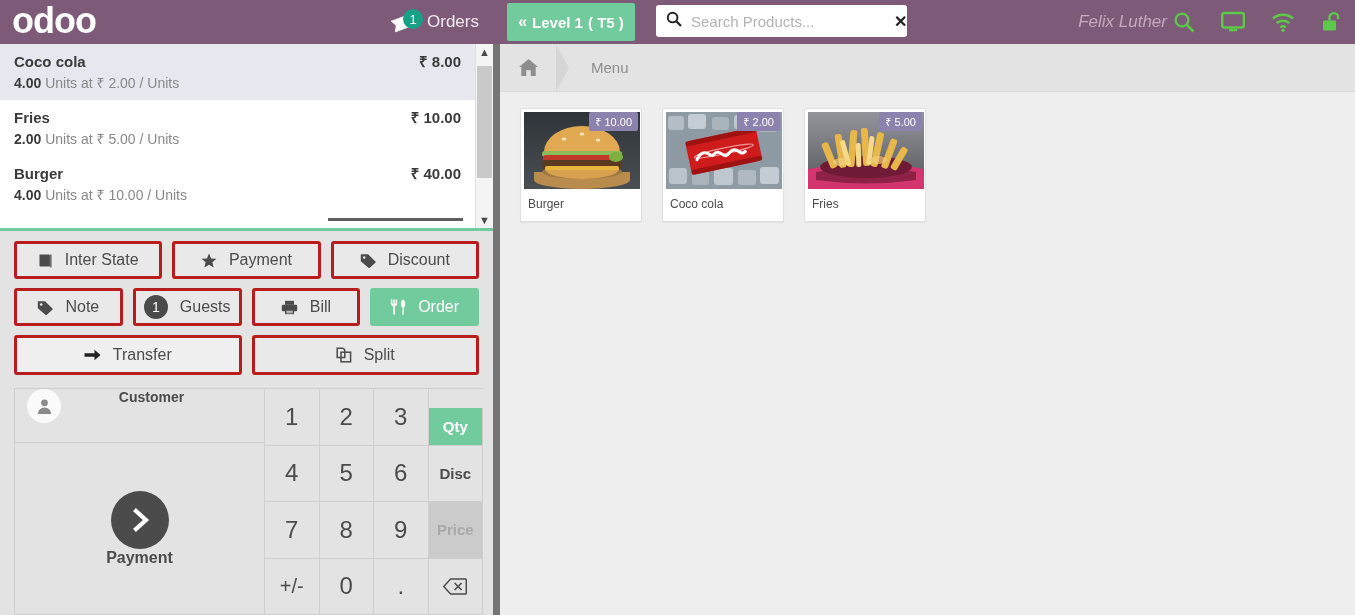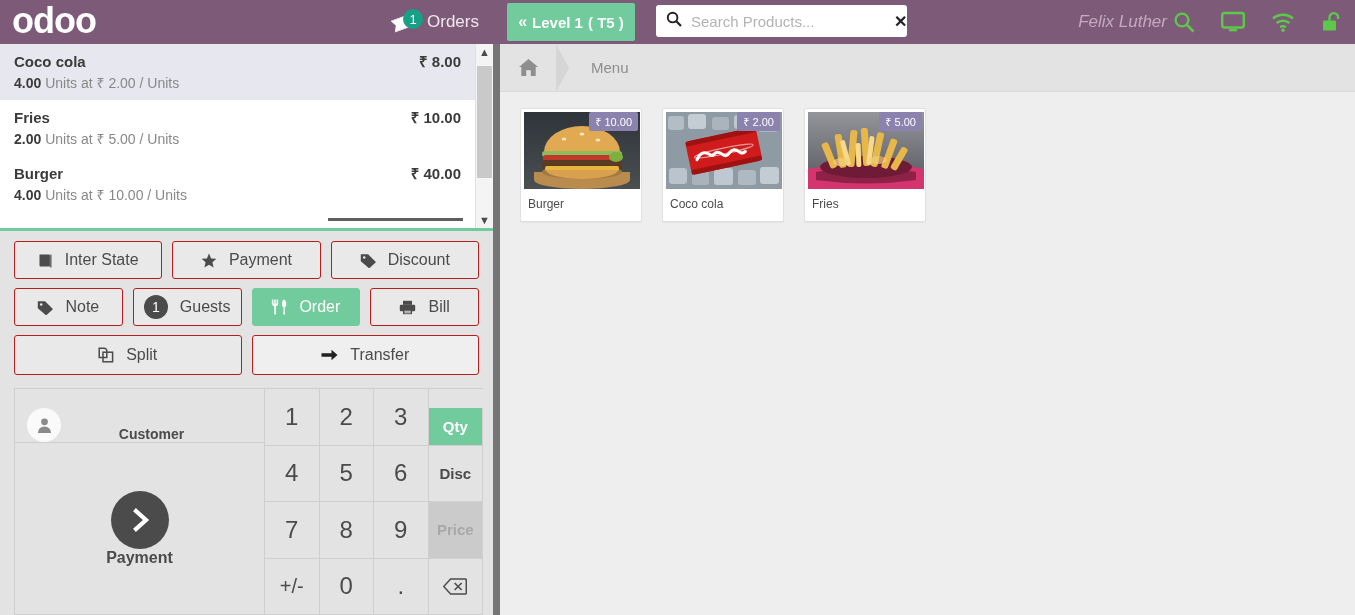--- a/index.html
+++ b/index.html
@@ -104,40 +104,40 @@
   .vs-arrow { font-size: 11px; color: #4a4a4a; padding: 2px 0; }
   .vs-track { flex: 1; width: 100%; position: relative; }
   .vs-thumb {
     position: absolute; top: 6px; left: 1px; width: 15px; height: 112px;
     background: #c9c9c9; border-radius: 1px;
   }
 
   .actions { padding: 10px 14px 0 14px; }
   .arow { display: flex; gap: 10px; margin-bottom: 9px; }
   .abtn {
-    flex: 1; height: 38px; border: 1px solid #b91c1c; background: #e9e9e9;
+    flex: 1; height: 38px; border: 3px solid #b91c1c; background: #e9e9e9;
     border-radius: 3px; display: flex; align-items: center; justify-content: center;
     gap: 12px; font-size: 16px; color: #4b4b4b; cursor: pointer;
   }
   .abtn.light { background: #efefef; }
   .abtn.green { background: #72cb9c; border-color: #72cb9c; color: #fff; }
   .badge1 {
     width: 24px; height: 24px; border-radius: 12px; background: #4b4b4b;
     color: #fff; font-size: 14px; display: flex; align-items: center;
     justify-content: center;
   }
 
   
   .lowerpane { display: flex; padding: 0 14px 0 14px; margin-top: 4px; flex: 1; min-height: 0; }
   .custpane {
     width: 250px; flex: 0 0 250px; border: 1px solid #cfcfcf; background: #e3e3e3;
     display: flex; flex-direction: column; border-right: 0;
   }
   .custbtn {
-    height: 54px; display: flex; align-items: flex-end; gap: 20px; padding: 0 12px;
+    height: 54px; display: flex; align-items: flex-start; gap: 20px; padding: 0 12px;
     border-bottom: 1px solid #cfcfcf; cursor: pointer;
   }
   .cust-ava {
     width: 34px; height: 34px; border-radius: 17px; background: #fafafa;
     display: flex; align-items: center; justify-content: center;
   }
   .cust-label { font-size: 14px; font-weight: 700; color: #4b4b4b; flex: 1; text-align: center; margin-right: 30px; }
   .paybtn {
     flex: 1; display: flex; flex-direction: column; align-items: center;
     justify-content: center; cursor: pointer;
@@ -328,60 +328,60 @@
                 <path d="M0.8 1.2 h7.3 L15.4 8.4 a1 1 0 0 1 0 1.4 l-5.6 5.0 a1 1 0 0 1-1.4 0 L0.8 8.2 z" fill="#4b4b4b"></path>
                 <circle cx="4.2" cy="4.4" r="1.25" fill="#e9e9e9"></circle>
               </svg>
             </span>
             <span>Note</span>
           </div>
           <div class="abtn">
             <span class="badge1">1</span>
             <span>Guests</span>
           </div>
-          <div class="abtn green">
-            <span style="display:flex;align-items:center;">
-              <svg width="16" height="16" viewBox="0 0 16 16">
-                <path d="M1.6 0.6 v4.2 M4 0.6 v4.2 M6.4 0.6 v4.2" stroke="#fff" stroke-width="1.5"></path>
-                <path d="M1 4.6 h6.2 a0 0 0 0 1 0 0 c0 1.6-1.2 2.5-2.2 2.7 L4.9 15.4 h-1.6 L3.2 7.3 C2.2 7.1 1 6.2 1 4.6 z" fill="#fff"></path>
-                <path d="M12.6 0.6 c1.8 0 2.7 2.2 2.7 4.6 c0 1.8-0.7 2.9-1.6 3.2 l0.3 7 h-1.7 l0.3-7 c-0.9-0.3-1.6-1.4-1.6-3.2 c0-2.4 0.9-4.6 1.6-4.6 z" fill="#fff"></path>
-              </svg>
-            </span>
-            <span>Order</span>
-          </div>
           <div class="abtn">
             <span style="display:flex;align-items:center;">
               <svg width="17" height="15" viewBox="0 0 17 15">
                 <rect x="4" y="0.8" width="9" height="4" fill="#4b4b4b"></rect>
                 <rect x="0.8" y="4.8" width="15.4" height="6.4" rx="1.2" fill="#4b4b4b"></rect>
                 <rect x="4" y="9.6" width="9" height="4.6" fill="#4b4b4b"></rect>
                 <rect x="5.3" y="10.8" width="6.4" height="0.9" fill="#e9e9e9"></rect>
                 <rect x="5.3" y="12.4" width="6.4" height="0.9" fill="#e9e9e9"></rect>
               </svg>
             </span>
             <span>Bill</span>
           </div>
+          <div class="abtn green">
+            <span style="display:flex;align-items:center;">
+              <svg width="16" height="16" viewBox="0 0 16 16">
+                <path d="M1.6 0.6 v4.2 M4 0.6 v4.2 M6.4 0.6 v4.2" stroke="#fff" stroke-width="1.5"></path>
+                <path d="M1 4.6 h6.2 a0 0 0 0 1 0 0 c0 1.6-1.2 2.5-2.2 2.7 L4.9 15.4 h-1.6 L3.2 7.3 C2.2 7.1 1 6.2 1 4.6 z" fill="#fff"></path>
+                <path d="M12.6 0.6 c1.8 0 2.7 2.2 2.7 4.6 c0 1.8-0.7 2.9-1.6 3.2 l0.3 7 h-1.7 l0.3-7 c-0.9-0.3-1.6-1.4-1.6-3.2 c0-2.4 0.9-4.6 1.6-4.6 z" fill="#fff"></path>
+              </svg>
+            </span>
+            <span>Order</span>
+          </div>
         </div>
       <div class="arow">
+          <div class="abtn light" style="height: 40px;">
+            <span style="display:flex;align-items:center;">
+              <svg width="17" height="14" viewBox="0 0 17 14">
+                <path d="M0.5 5.2 h10 V1.8 L16.5 7 l-6 5.2 V8.8 H0.5 z" fill="#222"></path>
+              </svg>
+            </span>
+            <span>Transfer</span>
+          </div>
           <div class="abtn" style="height: 40px;">
             <span style="display:flex;align-items:center;">
               <svg width="16" height="16" viewBox="0 0 16 16">
                 <path d="M1.2 1.2 h5 a2.6 2.6 0 0 1 2.6 2.6 v6.6 h-7.6 z" fill="none" stroke="#4b4b4b" stroke-width="1.5"></path>
                 <rect x="5" y="5.2" width="9.6" height="9.6" fill="none" stroke="#4b4b4b" stroke-width="1.5"></rect>
               </svg>
             </span>
             <span>Split</span>
-          </div>
-          <div class="abtn light" style="height: 40px;">
-            <span style="display:flex;align-items:center;">
-              <svg width="17" height="14" viewBox="0 0 17 14">
-                <path d="M0.5 5.2 h10 V1.8 L16.5 7 l-6 5.2 V8.8 H0.5 z" fill="#222"></path>
-              </svg>
-            </span>
-            <span>Transfer</span>
           </div>
         </div>
     </div>
 
     <div class="lowerpane">
       <div class="custpane">
         <div class="custbtn">
           <span class="cust-ava">
             <svg width="17" height="17" viewBox="0 0 17 17">
                 <circle cx="8.5" cy="4.8" r="3.4" fill="#8a8a8a"></circle>

